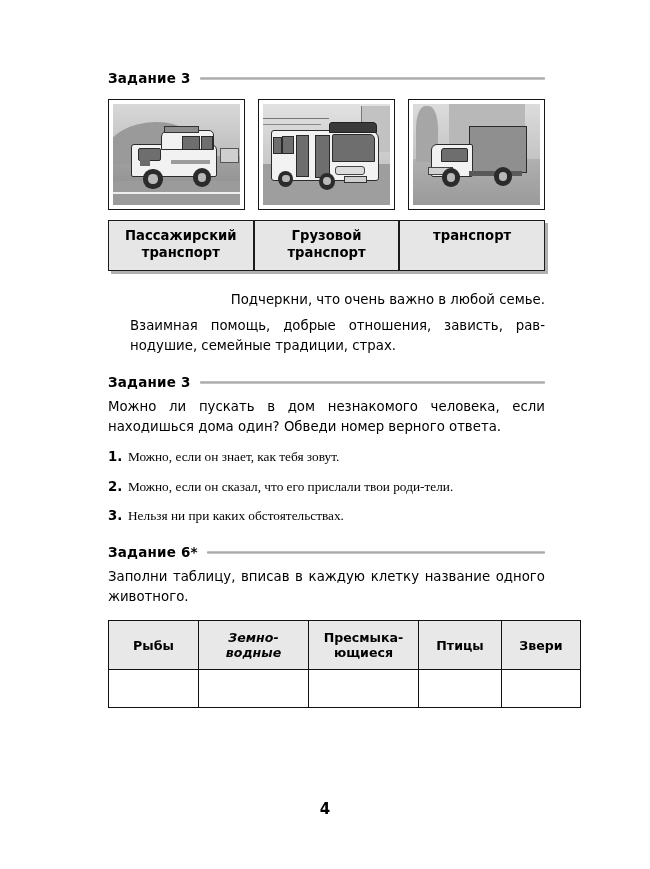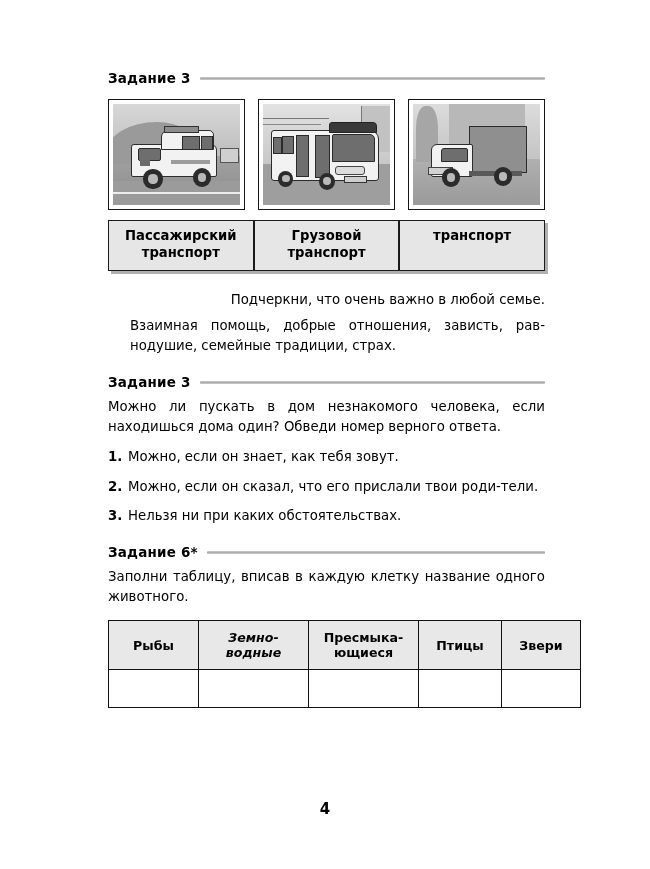--- a/index.html
+++ b/index.html
@@ -177,20 +177,21 @@
   }
   .opt-item:first-child { margin-top: 0; }
   .opt-num {
     font-weight: bold;
     width: 20px;
     flex: 0 0 20px;
   }
   .opt-text {
     flex: 1 1 auto;
     text-align: justify;
+    font-family: Liberation Serif, serif;
   }
 
   
   .answer-table {
     border-collapse: collapse;
     width: 437px;
     margin-top: 13px;
     table-layout: fixed;
   }
   .answer-table th,

